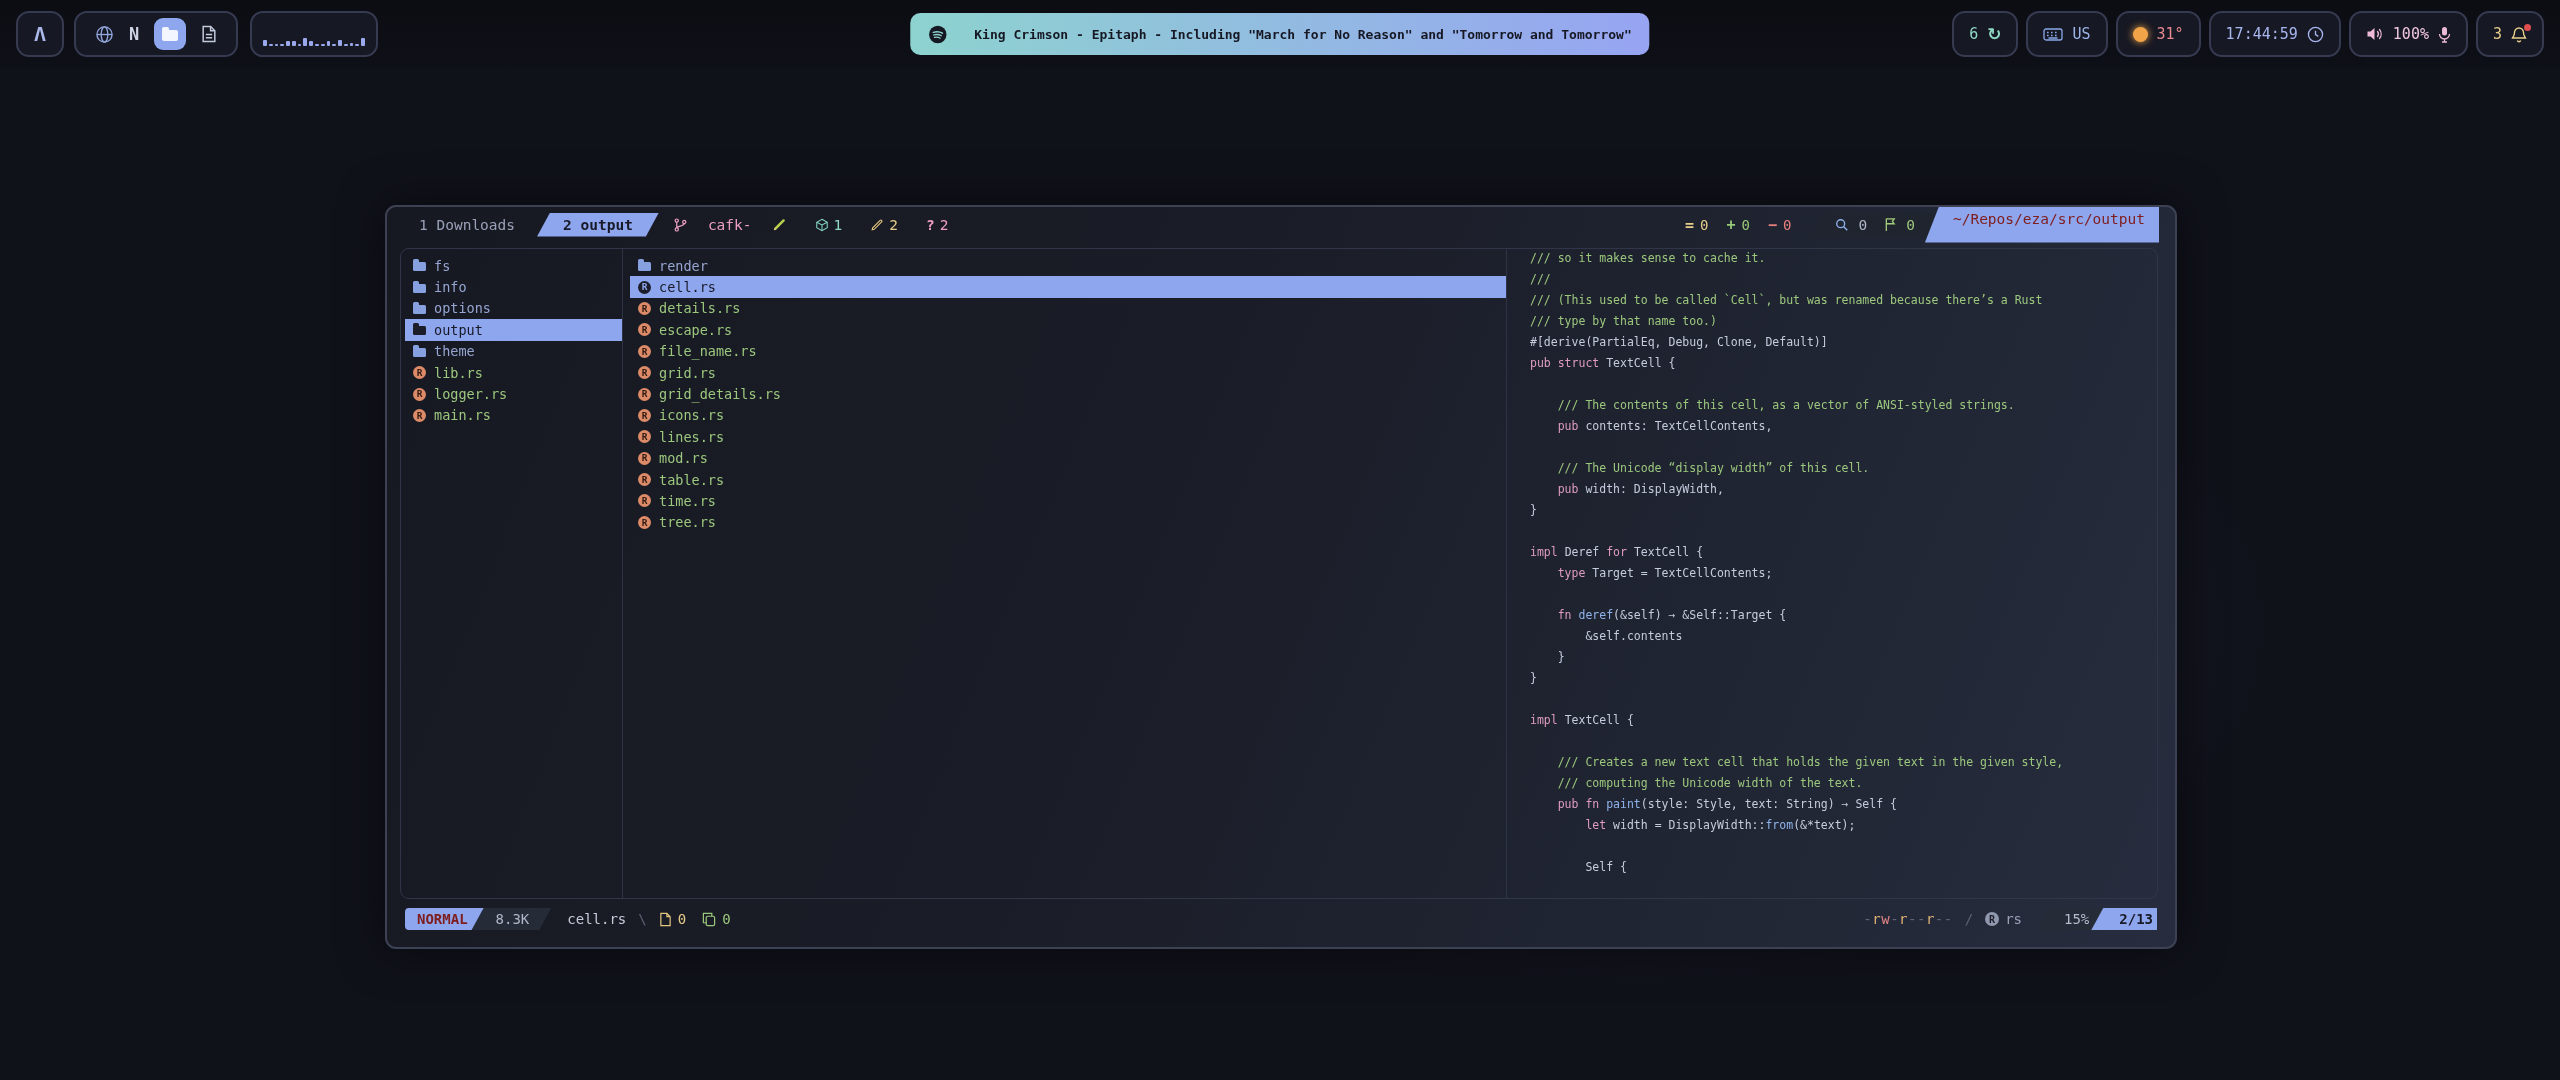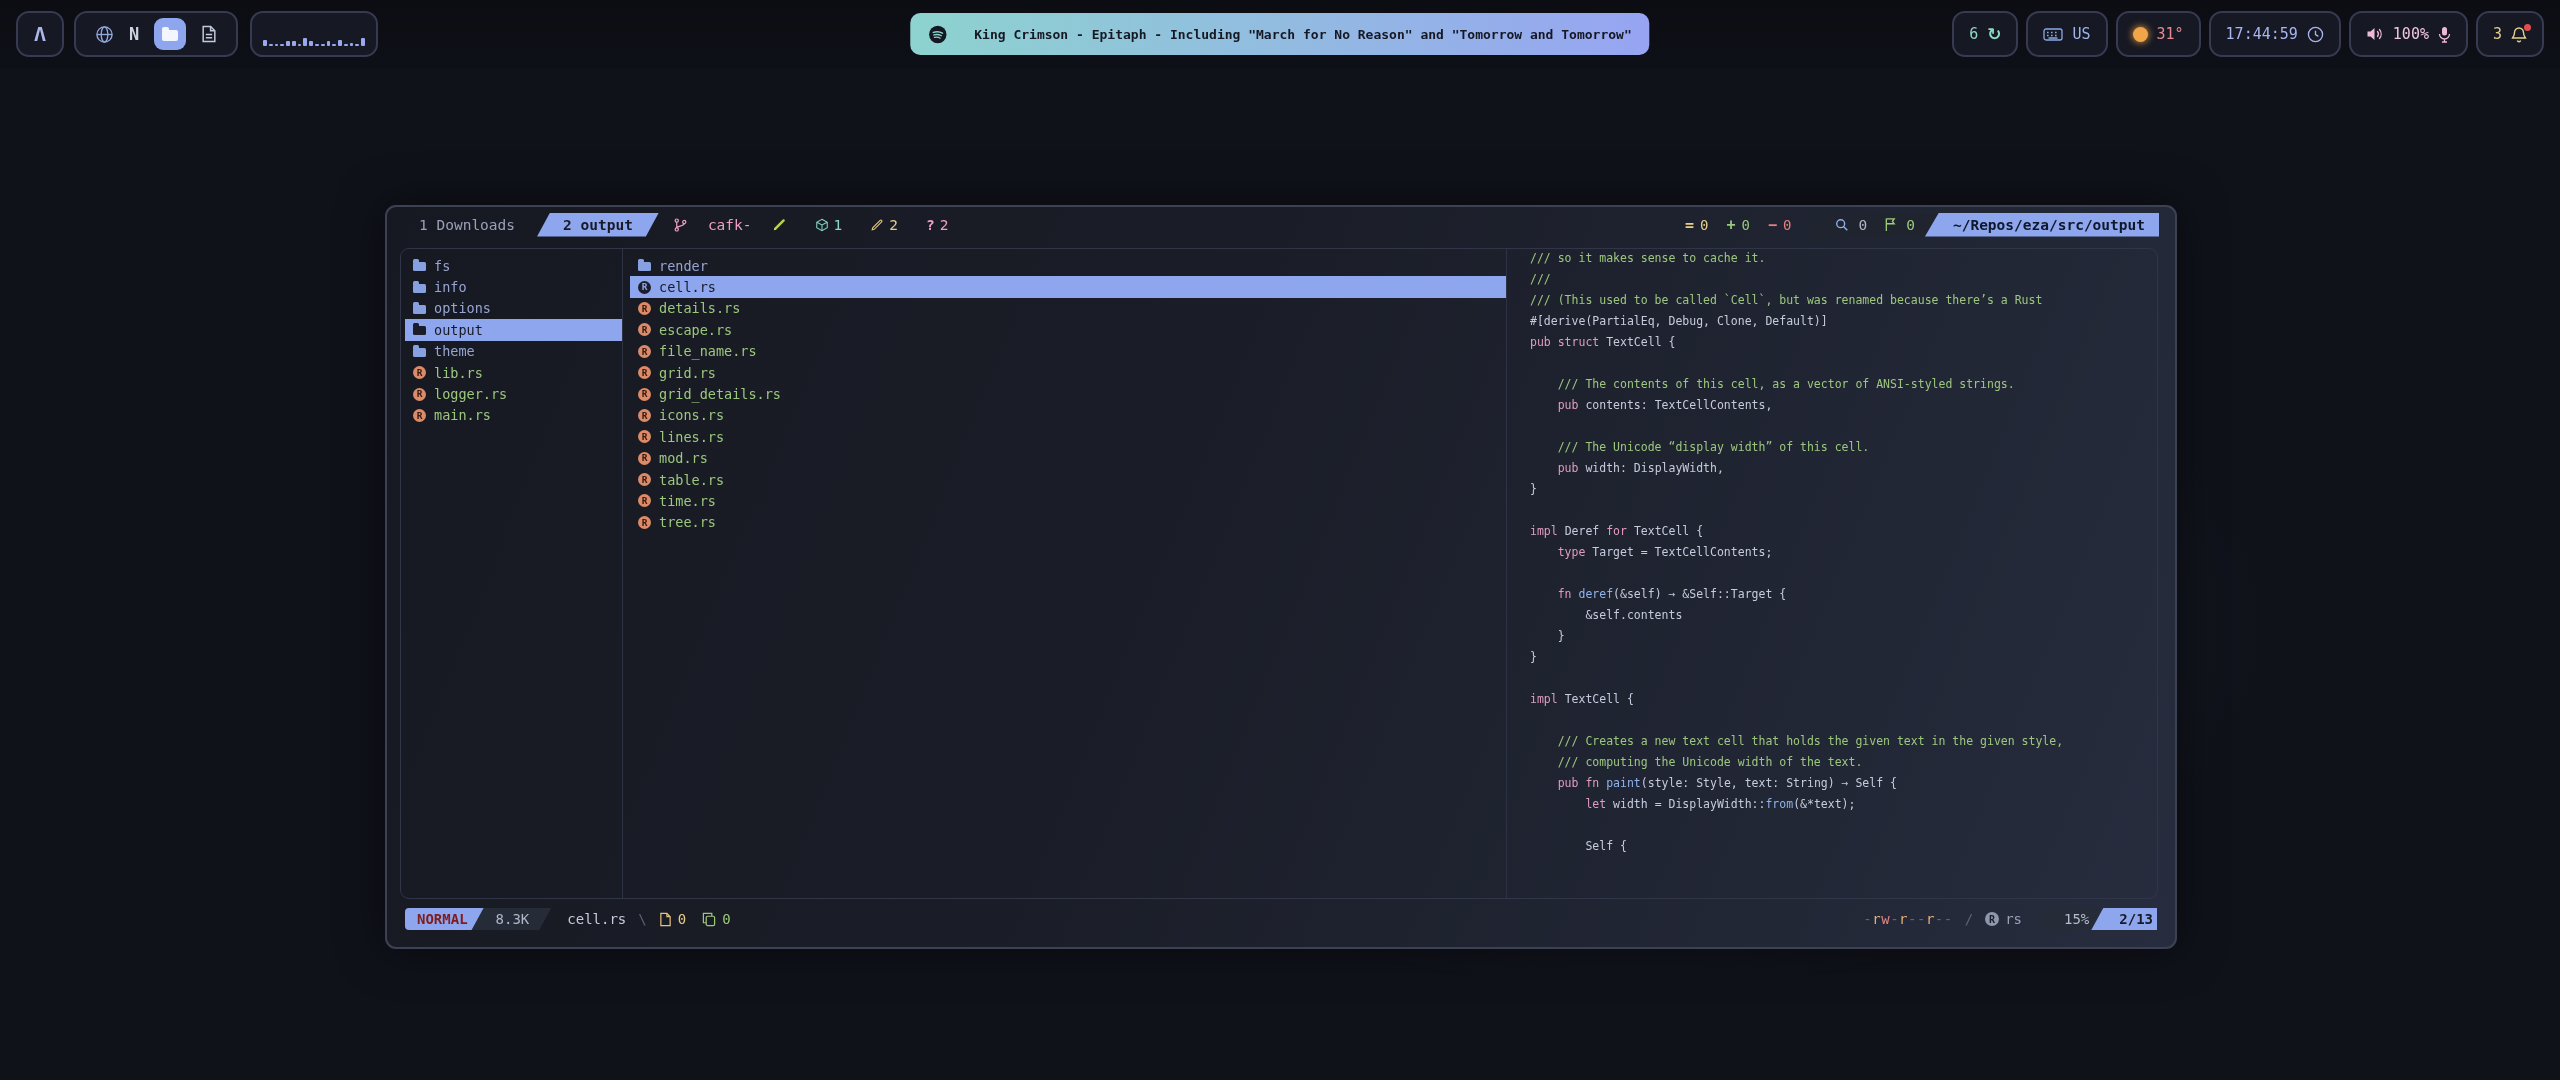--- a/index.html
+++ b/index.html
@@ -42,21 +42,21 @@
   .tab.active{margin-left:10px;background:#8ea6ee;color:#171a26;font-weight:700;padding:4px 26px;
     clip-path:polygon(13px 0,100% 0,calc(100% - 13px) 100%,0 100%);}
   .gitgrp{display:flex;align-items:center;gap:20px;margin-left:14px;}
   .branch-name{color:#ec9fc6;}
   .gcount{display:flex;align-items:center;gap:5px;margin-left:8px;}
   .hdr-right{margin-left:auto;display:flex;align-items:center;}
   .diff{display:flex;align-items:center;gap:6px;margin-right:18px;font-size:14px;}
   .diff .ic{font-weight:bold;font-size:15px;}
   .seg-search{display:flex;align-items:center;gap:9px;background:#20242f;padding:4px 30px 4px 26px;
     clip-path:polygon(14px 0,100% 0,100% 100%,0 100%);}
-  .seg-path{margin-left:-20px;background:#8ea6ee;color:#0f172a;font-weight:700;padding:4px 14px 4px 28px;
+  .seg-path{margin-left:-20px;background:#8ea6ee;color:#7f1d1d;font-weight:400;padding:4px 14px 16px 28px;
     clip-path:polygon(14px 0,100% 0,100% 100%,0 100%);}
   .content-frame{position:absolute;left:13px;top:41px;width:1758px;height:651px;box-sizing:border-box;
     border:1px solid #303548;border-radius:9px;}
   .vsep{position:absolute;top:42px;width:1px;height:649px;background:#2d3244;}
   #sep1{left:235px}#sep2{left:1119px}
   
   .pane{position:absolute;top:48px;font-size:13.5px;}
   #pane-parent{left:18px;width:217px;}
   #pane-current{left:243px;width:876px;}
   .row{height:21.4px;display:flex;align-items:center;gap:8px;padding:0 8px;box-sizing:border-box;}
@@ -350,20 +350,21 @@
       </div>
       <div class="row rust">
         <span class="rust-ico">R</span>
         <span class="fname">tree.rs</span>
       </div>
     </div>
   <div class="pane" id="pane-preview">
       <div class="code-line"><span class="seg-c">/// so it makes sense to cache it.</span></div>
       <div class="code-line"><span class="seg-c">///</span></div>
       <div class="code-line"><span class="seg-c">/// (This used to be called `Cell`, but was renamed because there’s a Rust</span></div>
+      <div class="code-line"><span class="seg-c">/// type by that name too.)</span></div>
       <div class="code-line"><span class="seg-p">#[derive(PartialEq, Debug, Clone, Default)]</span></div>
       <div class="code-line"><span class="seg-k">pub struct </span><span class="seg-p">TextCell {</span></div>
       <div class="code-line"></div>
       <div class="code-line"><span class="seg-c">    /// The contents of this cell, as a vector of ANSI-styled strings.</span></div>
       <div class="code-line"><span class="seg-k">    pub </span><span class="seg-p">contents: TextCellContents,</span></div>
       <div class="code-line"></div>
       <div class="code-line"><span class="seg-c">    /// The Unicode “display width” of this cell.</span></div>
       <div class="code-line"><span class="seg-k">    pub </span><span class="seg-p">width: DisplayWidth,</span></div>
       <div class="code-line"><span class="seg-p">}</span></div>
       <div class="code-line"></div>

